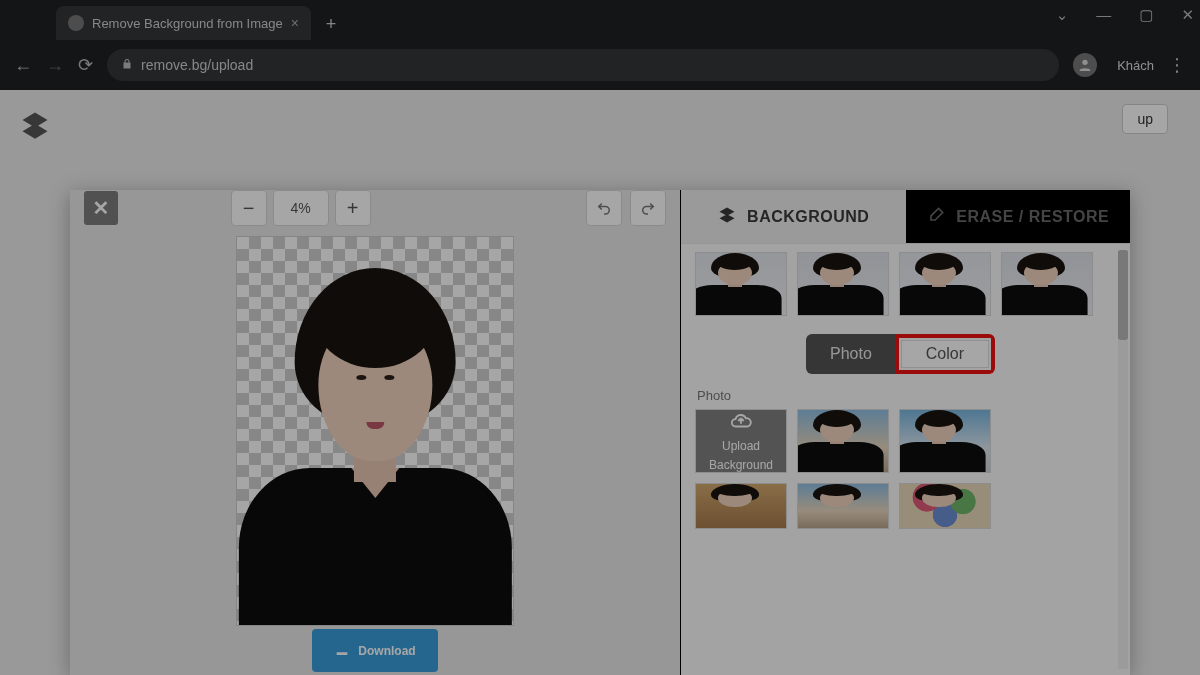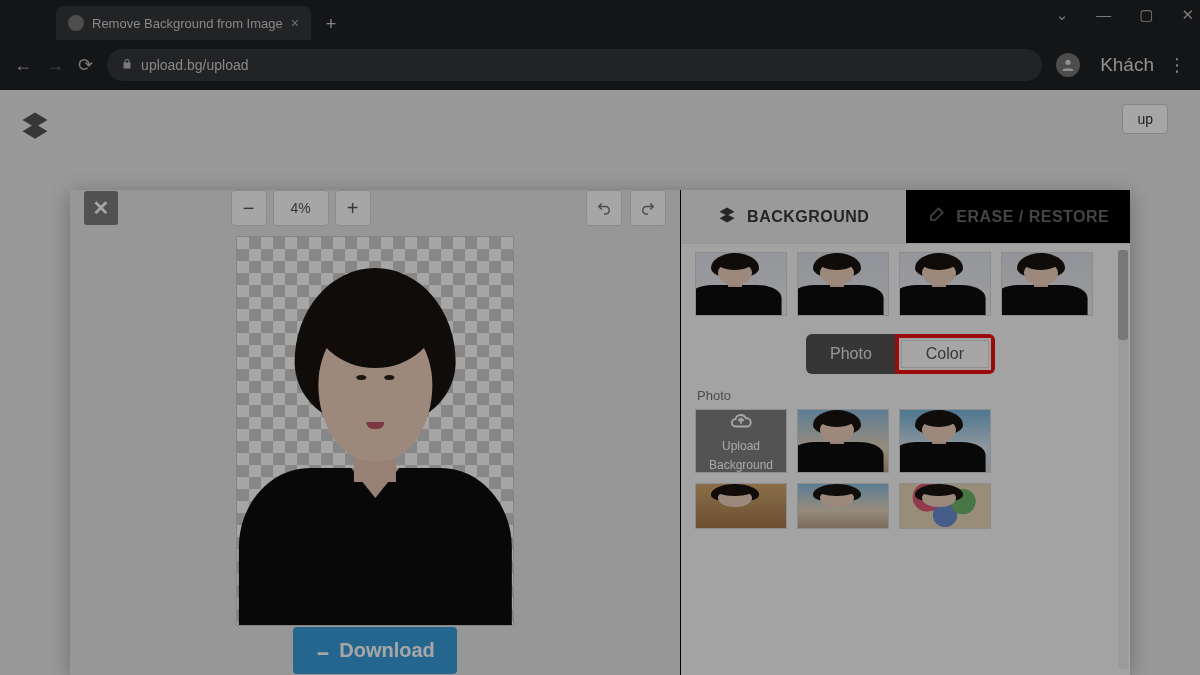--- a/index.html
+++ b/index.html
@@ -11,21 +11,21 @@
   .tab { background: #35363a; height: 34px; border-radius: 8px 8px 0 0; display: flex; align-items: center; padding: 0 12px; color: #cfcfcf; font-size: 13px; min-width: 240px; gap: 8px; margin-left: 48px; }
   .tab .favicon { width: 16px; height: 16px; border-radius: 50%; background: #777; display: inline-block; }
   .tab .close-x { color: #aaa; font-size: 14px; margin-left: auto; cursor: pointer; }
   .newtab { width: 28px; height: 28px; color: #ccc; display: flex; align-items: center; justify-content: center; font-size: 18px; cursor: pointer; margin-bottom: 2px;}
   .win-controls { position: absolute; right: 6px; top: 6px; display: flex; gap: 28px; color: #bbb; font-size: 15px; }
   .toolbar { height: 50px; display: flex; align-items: center; gap: 14px; padding: 0 14px; }
   .navbtn { color: #bbb; font-size: 18px; cursor: pointer; }
   .navbtn.dim { color: #666; }
   .addressbar { flex: 1; background: #35363a; height: 32px; border-radius: 16px; display: flex; align-items: center; padding: 0 14px; color: #cfcfcf; font-size: 14px; gap: 8px; }
   .lock { display: inline-block; width: 12px; height: 12px; }
-  .profile { display: flex; align-items: center; gap: 20px; color: #ddd; font-size: 19px; }
+  .profile { display: flex; align-items: center; gap: 20px; color: #ddd; font-size: 13px; }
   .avatar { width: 24px; height: 24px; border-radius: 50%; background: #777; display: inline-flex; align-items: center; justify-content: center; }
   .kebab { color: #ccc; font-size: 18px; cursor: pointer; }
 
   
   .page { background: #ebebeb; position: absolute; top: 90px; left: 0; right: 0; bottom: 0; }
   .bg-layers { position: absolute; left: 20px; top: 20px; width: 30px; height: 30px; }
   .signup-peek { position: absolute; right: 32px; top: 14px; background: #fff; border: 1px solid #ccc; border-radius: 4px; padding: 6px 14px; font-size: 14px; color: #333; }
 
   
   .dark-overlay { position: absolute; inset: 0; background: rgba(0,0,0,0.35); z-index: 50; pointer-events: none; }
@@ -56,21 +56,21 @@
   .face { position: absolute; top: 14%; left: 50%; transform: translateX(-50%); width: 48%; height: 40%; background: #f1d3bf; border-radius: 46% 46% 48% 48% / 48% 48% 55% 55%; }
   .bangs { position: absolute; top: 12%; left: 50%; transform: translateX(-50%); width: 54%; height: 16%; background: #1a1310; border-radius: 0 0 50% 50% / 0 0 100% 100%; }
   .neck { position: absolute; top: 50%; left: 50%; transform: translateX(-50%); width: 18%; height: 10%; background: #e8c7b2; }
   .torso { position: absolute; top: 56%; left: 50%; transform: translateX(-50%); width: 115%; height: 56%; background: #0d0d0d; border-radius: 26% 26% 0 0 / 40% 40% 0 0; }
   .vneck { position: absolute; top: 56%; left: 50%; transform: translateX(-50%); width: 0; height: 0; border-left: 24px solid transparent; border-right: 24px solid transparent; border-top: 30px solid #e8c7b2; }
   .eye { position: absolute; width: 10px; height: 5px; background: #2b2017; border-radius: 50%; top: 30%; }
   .eye.l { left: 42%; } .eye.r { right: 42%; }
   .mouth { position: absolute; top: 43%; left: 50%; transform: translateX(-50%); width: 18px; height: 7px; background: #bb5766; border-radius: 0 0 10px 10px; }
 
   .download-row { height: 74px; display: flex; align-items: center; justify-content: center; }
-  .download-btn { background: #3a9ddc; color: #fff; border: none; border-radius: 4px; padding: 12px 22px; font-size: 20px; font-weight: bold; display: flex; align-items: center; gap: 8px; cursor: pointer; }
+  .download-btn { background: #3a9ddc; color: #fff; border: none; border-radius: 4px; padding: 12px 22px; font-size: 12px; font-weight: bold; display: flex; align-items: center; gap: 8px; cursor: pointer; }
 
   
   .right-pane { width: 450px; background: #fafafa; border-left: 1px solid #000000; position: relative; overflow: hidden; }
   .tabs { height: 54px; display: flex; border-bottom: 1px solid #e6e6e6; }
   .tabbtn { flex: 1; display: flex; align-items: center; justify-content: center; gap: 10px; font-size: 16px; font-weight: bold; color: #3a3a3a; letter-spacing: .5px; cursor: pointer; }
   .tabbtn.active { background: #ededed; }
   .tabbtn.inactive { background: #000000; color: #6a6a6a; }
   .tabbtn svg { width: 20px; height: 20px; }
 
   .scroll-area { position: absolute; top: 54px; left: 0; right: 10px; bottom: 0; overflow: hidden; padding: 8px 14px 0 14px; }
@@ -126,21 +126,21 @@
   <div class="toolbar">
     <span class="navbtn">←</span>
     <span class="navbtn dim">→</span>
     <span class="navbtn">⟳</span>
     <div class="addressbar">
       <span>
         <svg class="lock" viewBox="0 0 24 24" fill="#bdbdbd">
             <path d="M17 9V7a5 5 0 10-10 0v2H5v12h14V9h-2zm-8 0V7a3 3 0 116 0v2H9z"></path>
           </svg>
       </span>
-      <span>upload.bg/upload</span>
+      <span>remove.bg/upload</span>
     </div>
     <div class="profile">
       <span class="avatar">
         <svg viewBox="0 0 24 24" width="16" height="16" fill="#ddd">
             <circle cx="12" cy="8" r="4"></circle>
             <path d="M4 20c0-4 16-4 16 0v1H4z"></path>
           </svg>
       </span>
       <span>Khách</span>
     </div>

